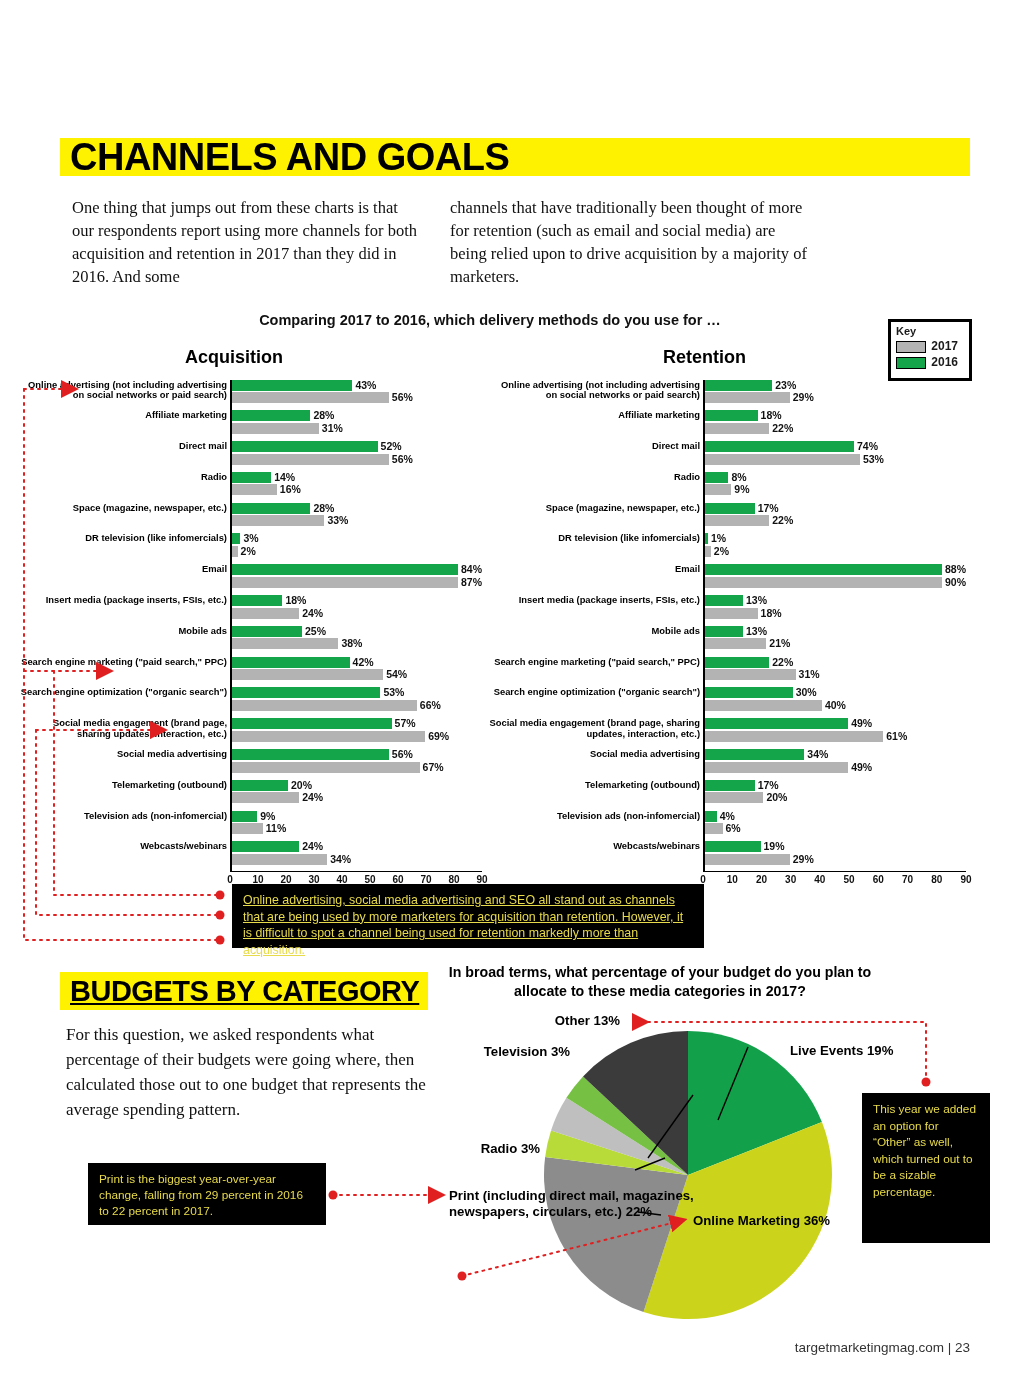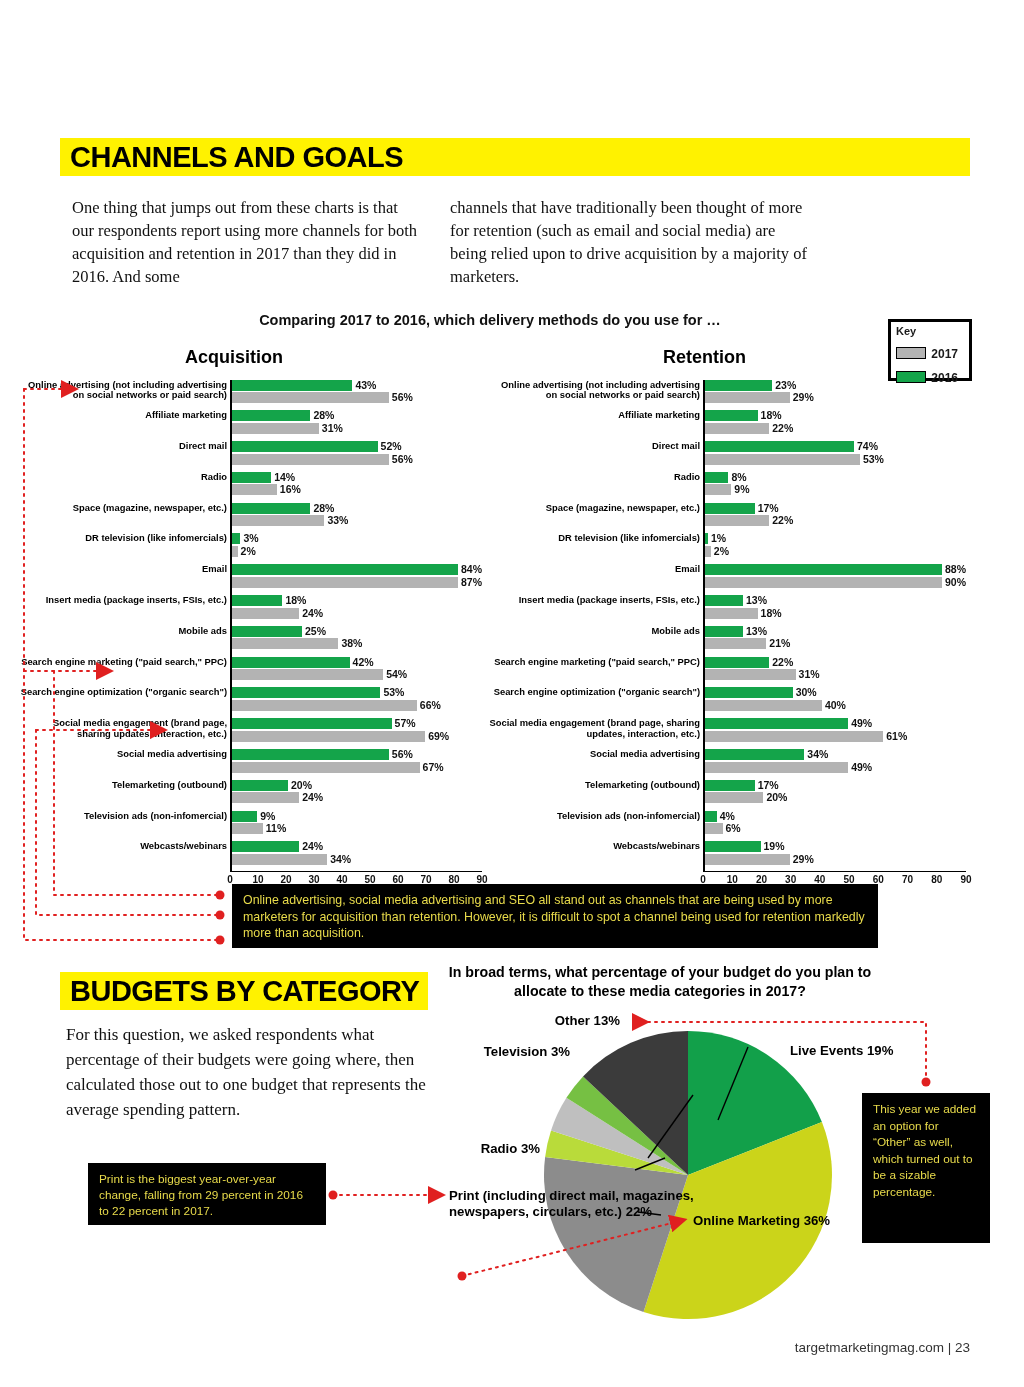--- a/index.html
+++ b/index.html
@@ -21,23 +21,23 @@
     padding-left:10px;
     box-sizing:border-box;
   }
   .banner-text{
     font-weight:bold;
     letter-spacing:-0.5px;
     color:#000;
     font-family:"Liberation Sans", sans-serif;
   }
   #banner-channels{left:60px;top:138px;width:910px;height:38px;}
-  #banner-channels .banner-text{font-size:29px;}
+  #banner-channels .banner-text{font-size:38px;}
   #banner-budgets{left:60px;top:972px;width:368px;height:38px;}
-  #banner-budgets .banner-text{font-size:29px;}
+  #banner-budgets .banner-text{font-size:29px;text-decoration:underline;}
 
   
   .body-col{
     position:absolute;
     font-family:"Liberation Serif", serif;
     font-size:16.5px;
     line-height:23px;
     color:#111;
   }
   #intro-col-1{left:72px;top:196px;width:350px;}
@@ -55,21 +55,21 @@
   #title-acq{left:185px;top:347px;}
   #title-ret{left:663px;top:347px;}
 
   
   #key-box{
     position:absolute;left:888px;top:319px;width:84px;height:62px;
     border:3px solid #000;background:#fff;box-sizing:border-box;
     padding:3px 11px 0 5px;
   }
   #key-box .key-title{font-size:11px;font-weight:bold;line-height:12px;}
-  .key-row{display:flex;align-items:flex-start;margin-top:10px;}
+  .key-row{display:flex;align-items:flex-end;margin-top:2px;}
   .key-swatch{width:38px;height:12px;border:1px solid #000;box-sizing:border-box;}
   .key-label{font-size:12px;font-weight:bold;margin-left:5px;}
 
   
   .chart{
     position:absolute;
   }
   #chart-acquisition{left:20px;top:378px;width:470px;}
   #chart-retention{left:492px;top:378px;width:480px;}
   .plot{
@@ -117,21 +117,21 @@
     font-size:10px;font-weight:bold;color:#111;
     transform:translateX(-50%);
   }
 
   
   .callout{
     position:absolute;background:#000;color:#E8DB4B;
     font-size:12.4px;line-height:16.5px;font-weight:500;
     padding:8px 11px;box-sizing:border-box;
   }
-  #callout-charts{left:232px;top:884px;width:646px;height:64px;}
+  #callout-charts{left:232px;top:884px;width:472px;height:64px;text-decoration:underline;}
   #callout-print{left:88px;top:1163px;width:238px;height:62px;font-size:11.8px;line-height:16px;}
   #callout-online{left:88px;top:1252px;width:372px;height:64px;font-size:11.8px;line-height:16px;}
   #callout-other{left:862px;top:1093px;width:128px;height:150px;font-size:11.8px;line-height:16.5px;}
 
   
   #pie-question{
     position:absolute;left:440px;top:963px;width:440px;
     text-align:center;font-size:14.2px;font-weight:bold;line-height:19px;color:#000;
   }
   #pie-wrap{position:absolute;left:543px;top:1030px;width:290px;height:290px;}

